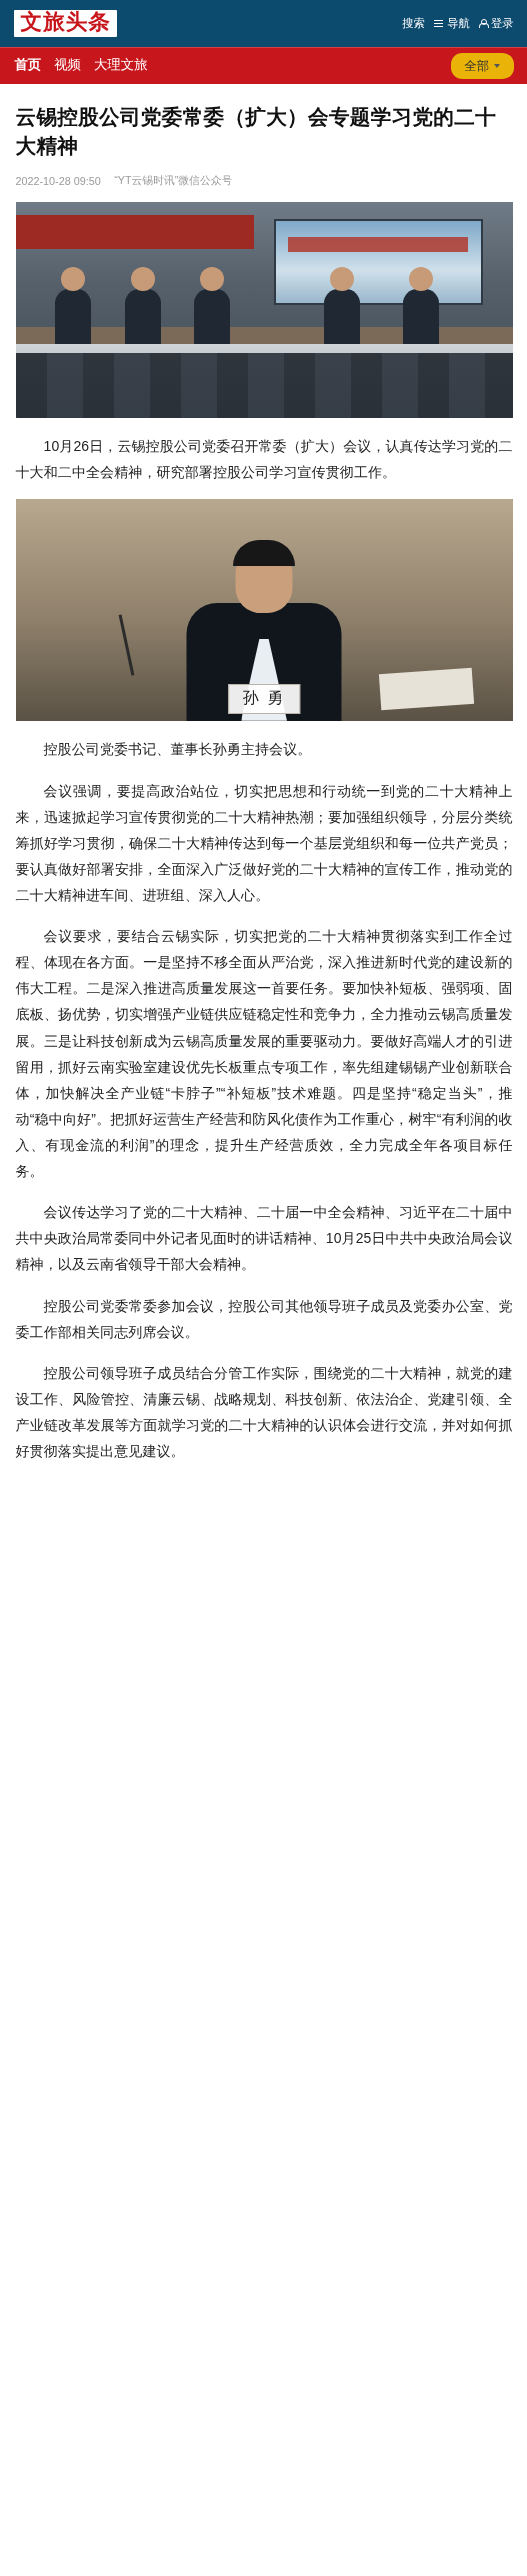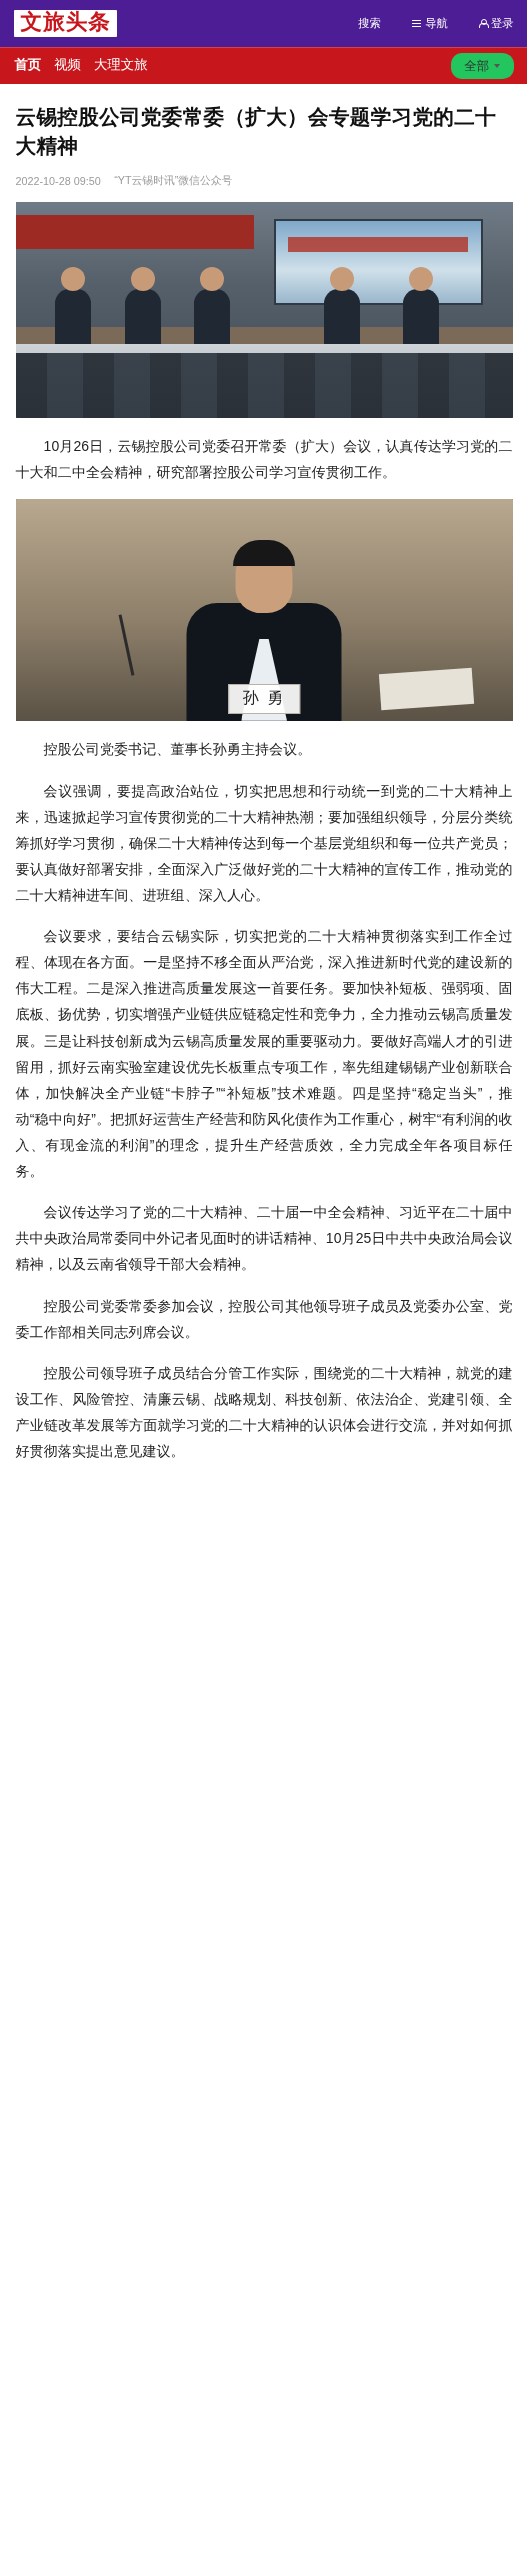--- a/index.html
+++ b/index.html
@@ -5,21 +5,21 @@
   * { box-sizing: border-box; margin: 0; padding: 0; }
   html, body {
     width: 528px;
     background: #ffffff;
     font-family: "Liberation Sans", sans-serif;
   }
   body { width: 528px; }
 
   
   .topbar {
-    background: #4c1d95;
+    background: #0c4a6e;
     height: 47px;
     display: flex;
     align-items: center;
     padding: 0 14.4px;
     position: relative;
   }
   .logo-box {
     background: #ffffff;
     color: #c8161d;
     font-weight: bold;
@@ -27,21 +27,21 @@
     letter-spacing: 1px;
     padding: 2.1px 6.2px 3.1px 6.2px;
     line-height: 1;
     font-family: "Liberation Serif", serif;
     border-radius: 1px;
   }
   .top-right {
     margin-left: auto;
     display: flex;
     align-items: flex-start;
-    gap: 31px;
+    gap: 9px;
     color: #ffffff;
     font-size: 11.3px;
   }
   .top-right .item { display: flex; align-items: center; gap: 4.1px; }
   .icon-nav {
     display: inline-block;
     width: 9.3px; height: 7.2px;
     position: relative;
   }
   .icon-nav i {
@@ -74,21 +74,21 @@
     color: #ffffff;
     font-size: 13.4px;
     border-top: 0.5px solid #d8414a;
   }
   .navbar .nav-item { padding-bottom: 2.1px; }
   .navbar .nav-item.active {
     font-weight: bold;
   }
   .nav-pill {
     margin-left: auto;
-    background: #22c55e;
+    background: #eab308;
     color: #333333;
     border-radius: 11.3px;
     font-size: 12.4px;
     padding: 4.1px 13.4px;
     display: flex;
     align-items: center;
     gap: 5.2px;
   }
   .caret-down {
     width: 0; height: 0;

